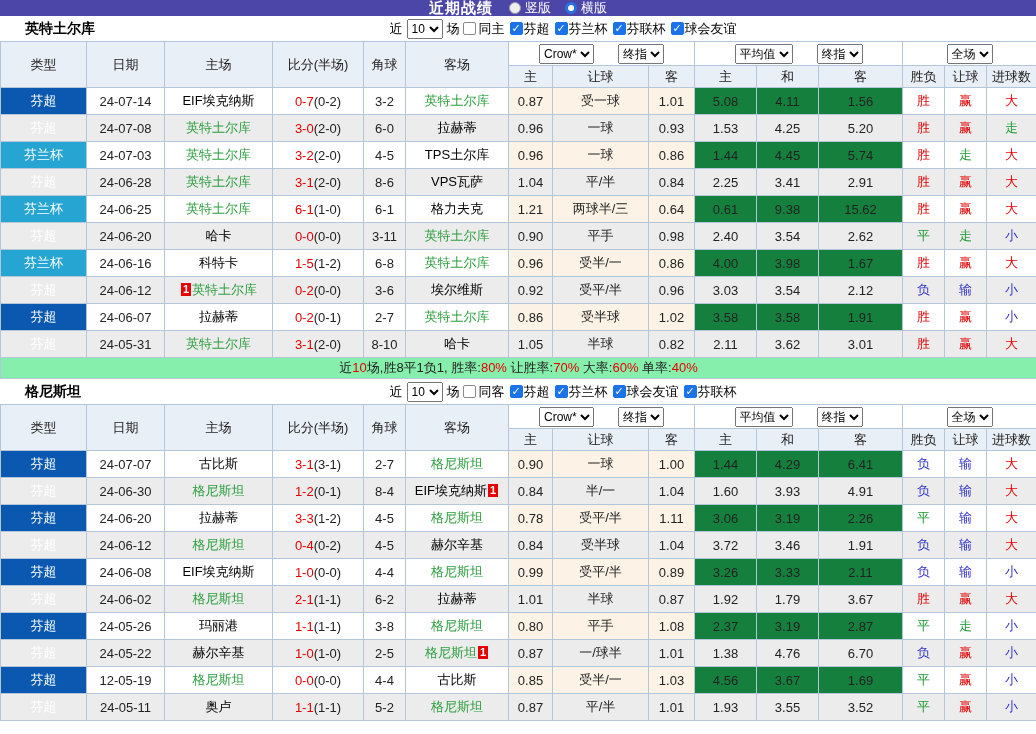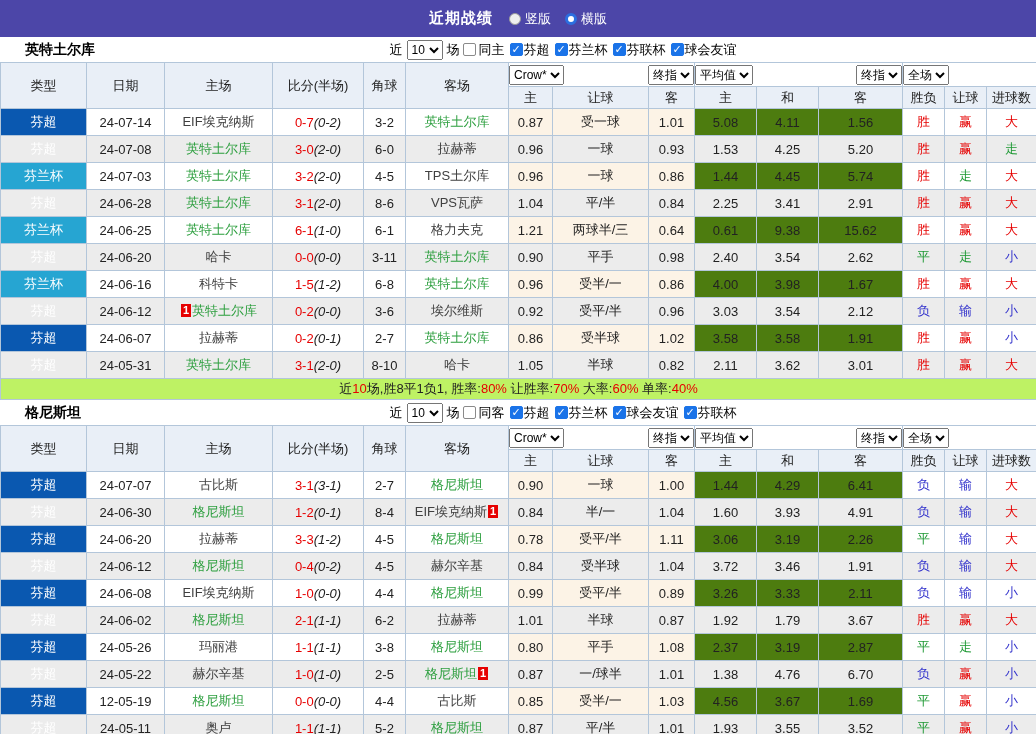--- a/index.html
+++ b/index.html
@@ -1,19 +1,19 @@
 <!DOCTYPE html>
 <html><head>
 <meta charset="utf-8">
 <style>
   html,body{margin:0;padding:0;background:#fff;}
   body{width:1036px;font-family:"Liberation Sans",sans-serif;color:#222;}
 
   
-  .topbar{height:37px;background:#4c46a8;display:flex;align-items:center;justify-content:center;gap:16px;}
+  .topbar{height:16px;background:#4c46a8;display:flex;align-items:center;justify-content:center;gap:16px;}
   .topbar-title{color:#fff;font-weight:bold;font-size:15px;letter-spacing:1px;}
   .radio-group{display:flex;align-items:flex-end;gap:14px;}
   .radio-item{display:inline-flex;align-items:center;gap:4px;color:#fff;font-size:13px;cursor:pointer;}
   .radio{width:12px;height:12px;border-radius:50%;background:#efefef;border:1px solid #9a9a9a;box-sizing:border-box;}
   .radio.checked{background:#fff;border:3.5px solid #2b6fe0;}
 
   
   .section-bar{height:25px;display:flex;align-items:center;position:relative;background:#fff;}
   .team-title{position:absolute;left:25px;font-weight:bold;font-size:14px;color:#000;}
   .filters{margin:0 auto;display:flex;align-items:center;font-size:13px;color:#000;padding-left:90px;}
@@ -24,37 +24,37 @@
   .chk-item{display:inline-flex;align-items:center;margin-left:5px;cursor:pointer;}
   .chk-item .cb{margin-right:1px;}
 
   
   table{border-collapse:collapse;table-layout:fixed;width:1036px;font-size:13px;}
   th,td{border:1px solid #b3c6da;text-align:center;padding:0;white-space:nowrap;overflow:hidden;}
   thead th{background:#e9eff7;font-weight:normal;color:#222;}
   thead tr.hdr-top th{height:23px;}
   thead tr.hdr-sub th{height:21px;}
   thead th.ddcell{background:#fff;}
-  .ddwrap{display:flex;justify-content:space-between;align-items:center;gap:24px;}
+  .ddwrap{display:flex;justify-content:center;align-items:center;gap:24px;}
   .ddwrap select{height:20px;font-size:12px;}
   tbody td{height:26px;}
   tbody tr:nth-child(even) td{background:#ececec;}
   tbody td.lg-b{background:#0a58b0;color:#fff;}
   tbody td.lg-c{background:#26a5d2;color:#fff;}
   tbody td.odds{background:#fcf3e6;}
-  tbody td.avg{background:#4d7c0f;}
+  tbody td.avg{background:#15803d;}
   .red{color:#e60000;}
   .green{color:#1d9933;}
   .blue{color:#3333cc;}
   .sc-ft{color:#e60000;margin-top:8px;}
-  .sc-ht{color:#222;font-style:italic;}
-  .tname{cursor:pointer;color:#404040;}
+  .sc-ht{color:#222;}
+  .tname{cursor:pointer;color:#000000;}
   .tname.green{color:#2d9f3f;}
   .badge1{display:inline-block;background:#e60000;color:#fff;font-size:11px;line-height:13px;padding:0 2px;margin:0 1px;font-weight:bold;vertical-align:1px;}
-  tfoot td{height:20px;font-size:13px;background:#bef264;}
+  tfoot td{height:20px;font-size:13px;background:#86efac;}
 </style>
 </head>
 <body>
 
 <div class="topbar">
   <span class="topbar-title">近期战绩</span>
   <span class="radio-group">
       <span class="radio-item">
         <span class="radio"></span>
         <span>竖版</span>

